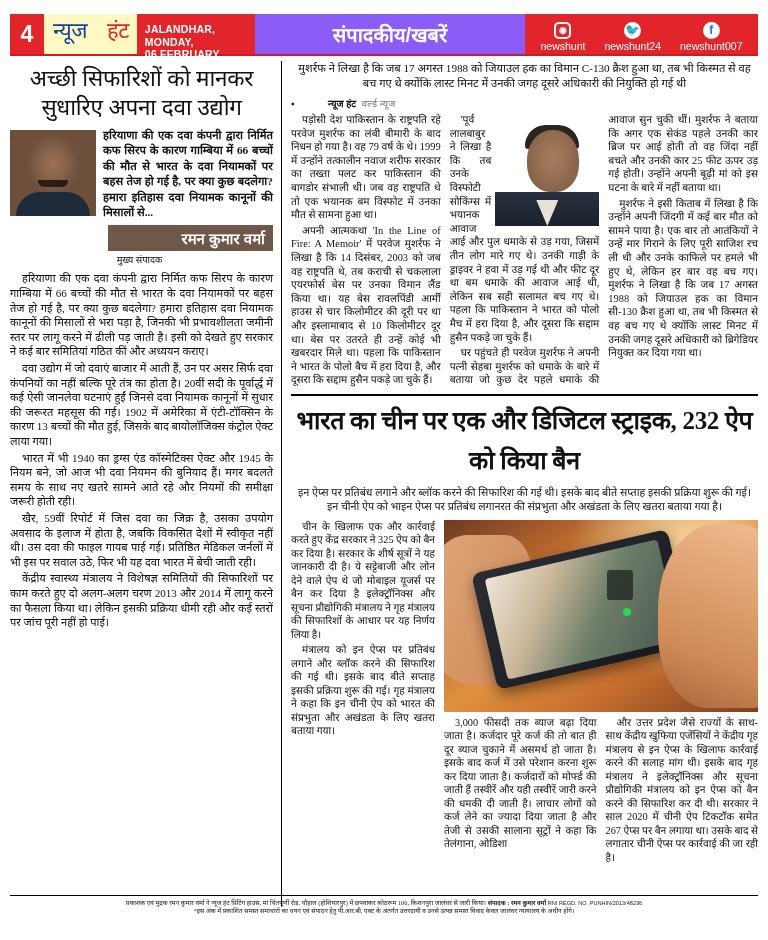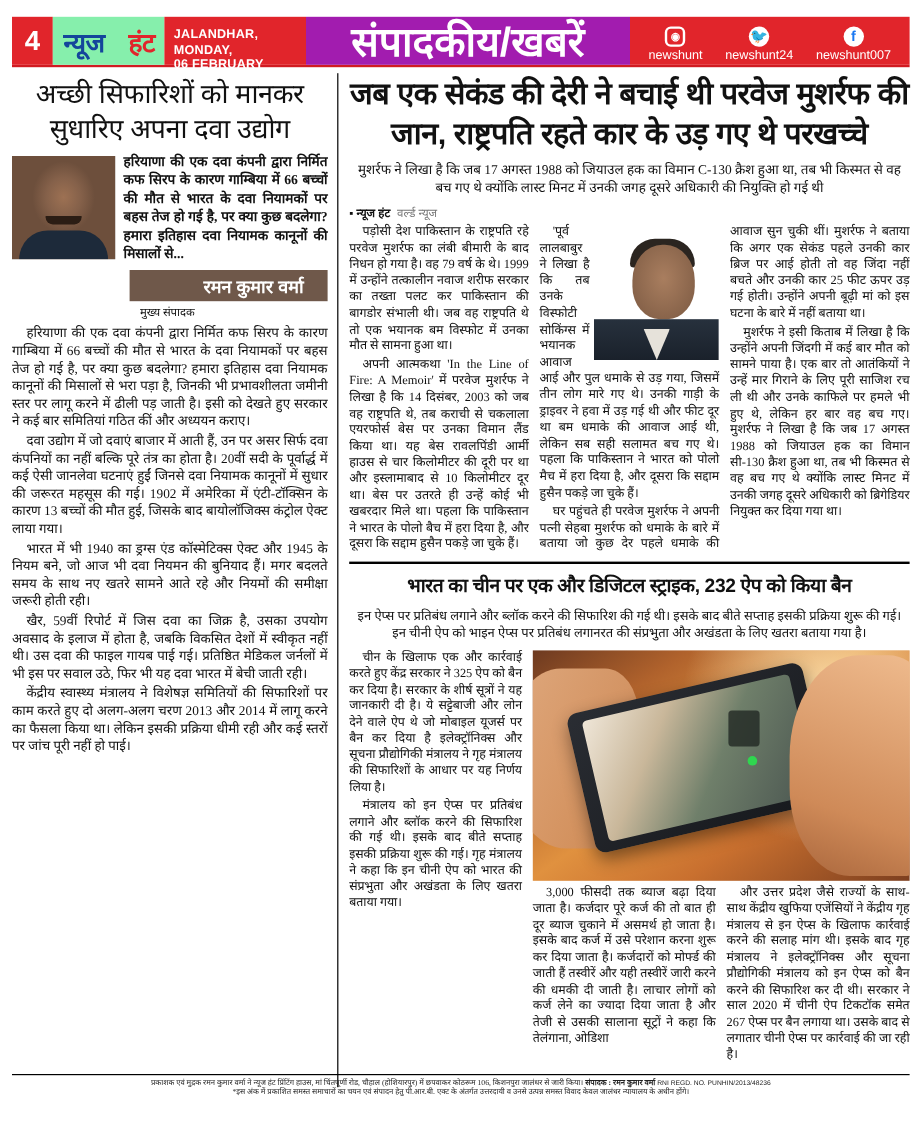--- a/index.html
+++ b/index.html
@@ -30,49 +30,49 @@
   .page-num {
     background: #e1252b;
     color: #fff;
     width: 34px;
     display: flex; align-items: center; justify-content: center;
     font-family: "Liberation Sans", sans-serif;
     font-weight: bold;
     font-size: 23px;
   }
   .brand {
-    display: flex; align-items: center;
+    display: flex; 
     padding: 0 8px 0 9px;
     font-family: "Liberation Sans", sans-serif;
-    font-weight: bold;
+    font-weight: normal;
     font-size: 22px;
     letter-spacing: -0.5px;
-    background: #86efac;
+    background: #fef9c3;
   }
   .brand .b1 { color: #14459b; }
   .brand .b2 { color: #e1252b; margin-left: 20px; }
   .dateline {
     background: #e1252b;
     color: #fff;
     font-family: "Liberation Sans", sans-serif;
     font-weight: bold;
     font-size: 10.5px;
     line-height: 12.5px;
     letter-spacing: 0.2px;
     padding: 9px 10px 0 8px;
     width: 118px;
   }
   .section-title {
-    background: #a21caf;
+    background: #8b5cf6;
     color: #fff;
     flex: 1;
     display: flex; align-items: center; justify-content: center;
     font-family: "Liberation Sans", sans-serif;
     font-weight: bold;
-    font-size: 34px;
+    font-size: 20px;
     letter-spacing: 0px;
   }
   .social {
     background: #e1252b;
     width: 233px;
     display: flex;
     align-items: flex-end;
     justify-content: space-around;
     padding: 0 6px 3px 6px;
   }
@@ -167,21 +167,21 @@
     text-align: justify;
     font-weight: bold;
   }
   .byline-bar {
     background: #6f584a;
     color: #fff;
     text-align: right;
     font-family: "Liberation Sans", sans-serif;
     font-weight: bold;
     font-size: 15px;
-    padding: 3px 20px 3px 0;
+    padding: 3px 8px 3px 0;
     margin: 5px 0 2px 98px;
   }
   .byline-sub {
     text-align: center;
     font-size: 9.5px;
     margin-bottom: 5px;
     padding-right: 4px;
   }
   .ed-body p {
     margin: 0 0 2px 0;
@@ -208,21 +208,21 @@
     padding: 0 6px;
     margin-bottom: 6px;
   }
   .kicker {
     font-family: "Liberation Sans", sans-serif;
     font-size: 9.6px;
     font-weight: bold;
     margin-bottom: 3px;
   }
   .kicker .dot { color: #111; }
-  .kicker .nh { color: #111; }
+  .kicker .nh { color: #111; margin-left: 31px; }
   .kicker .wn { color: #777; font-weight: normal; margin-left: 3px; }
 
   .three-col {
     column-count: 3;
     column-gap: 9px;
     column-rule: none;
     font-size: 10.4px;
     line-height: 13.6px;
     text-align: justify;
   }
@@ -264,24 +264,24 @@
     background: #e6e2da;
     clip-path: polygon(50% 100%, 0 0, 100% 0);
   }
 
   
   .divider {
     border-top: 2px solid #000;
     margin: 7px 0 5px 0;
   }
   .ds-head {
-    font-family: Liberation Sans, sans-serif;
-    font-weight: bold;
-    font-size: 16px;
-    line-height: 28px;
+    font-family: Liberation Serif, serif;
+    font-weight: bold;
+    font-size: 25px;
+    line-height: 40px;
     text-align: center;
     letter-spacing: -0.3px;
     margin-bottom: 4px;
   }
   .ds-sub {
     font-size: 10.8px;
     line-height: 14.4px;
     text-align: center;
     padding: 0 4px;
     margin-bottom: 6px;
@@ -421,21 +421,20 @@
         <p>दवा उद्योग में जो दवाएं बाजार में आती हैं, उन पर असर सिर्फ दवा कंपनियों का नहीं बल्कि पूरे तंत्र का होता है। 20वीं सदी के पूर्वार्द्ध में कई ऐसी जानलेवा घटनाएं हुईं जिनसे दवा नियामक कानूनों में सुधार की जरूरत महसूस की गई। 1902 में अमेरिका में एंटी-टॉक्सिन के कारण 13 बच्चों की मौत हुई, जिसके बाद बायोलॉजिक्स कंट्रोल ऐक्ट लाया गया।</p>
         <p>भारत में भी 1940 का ड्रग्स एंड कॉस्मेटिक्स ऐक्ट और 1945 के नियम बने, जो आज भी दवा नियमन की बुनियाद हैं। मगर बदलते समय के साथ नए खतरे सामने आते रहे और नियमों की समीक्षा जरूरी होती रही।</p>
         <p>खैर, 59वीं रिपोर्ट में जिस दवा का जिक्र है, उसका उपयोग अवसाद के इलाज में होता है, जबकि विकसित देशों में स्वीकृत नहीं थी। उस दवा की फाइल गायब पाई गई। प्रतिष्ठित मेडिकल जर्नलों में भी इस पर सवाल उठे, फिर भी यह दवा भारत में बेची जाती रही।</p>
         <p>केंद्रीय स्वास्थ्य मंत्रालय ने विशेषज्ञ समितियों की सिफारिशों पर काम करते हुए दो अलग-अलग चरण 2013 और 2014 में लागू करने का फैसला किया था। लेकिन इसकी प्रक्रिया धीमी रही और कई स्तरों पर जांच पूरी नहीं हो पाई।</p>
       </div>
     </div>
 
     <div class="col-right">
 
       <div>
-        <div class="lead-head">जब एक सेकंड की देरी ने बचाई थी परवेज मुशर्रफ की जान, राष्ट्रपति रहते कार के उड़ गए थे परखच्चे</div>
         <div class="lead-sub">मुशर्रफ ने लिखा है कि जब 17 अगस्त 1988 को जियाउल हक का विमान C-130 क्रैश हुआ था, तब भी किस्मत से वह बच गए थे क्योंकि लास्ट मिनट में उनकी जगह दूसरे अधिकारी की नियुक्ति हो गई थी</div>
         <div class="kicker">
           <span class="dot">▪</span>
           <span class="nh">न्यूज हंट</span>
           <span class="wn">वर्ल्ड न्यूज</span>
         </div>
 
         <div class="three-col">
           <p>पड़ोसी देश पाकिस्तान के राष्ट्रपति रहे परवेज मुशर्रफ का लंबी बीमारी के बाद निधन हो गया है। वह 79 वर्ष के थे। 1999 में उन्होंने तत्कालीन नवाज शरीफ सरकार का तख्ता पलट कर पाकिस्तान की बागडोर संभाली थी। जब वह राष्ट्रपति थे तो एक भयानक बम विस्फोट में उनका मौत से सामना हुआ था।</p>
           <p>अपनी आत्मकथा 'In the Line of Fire: A Memoir' में परवेज मुशर्रफ ने लिखा है कि 14 दिसंबर, 2003 को जब वह राष्ट्रपति थे, तब कराची से चकलाला एयरफोर्स बेस पर उनका विमान लैंड किया था। यह बेस रावलपिंडी आर्मी हाउस से चार किलोमीटर की दूरी पर था और इस्लामाबाद से 10 किलोमीटर दूर था। बेस पर उतरते ही उन्हें कोई भी खबरदार मिले था। पहला कि पाकिस्तान ने भारत के पोलो बैच में हरा दिया है, और दूसरा कि सद्दाम हुसैन पकड़े जा चुके हैं।</p>

